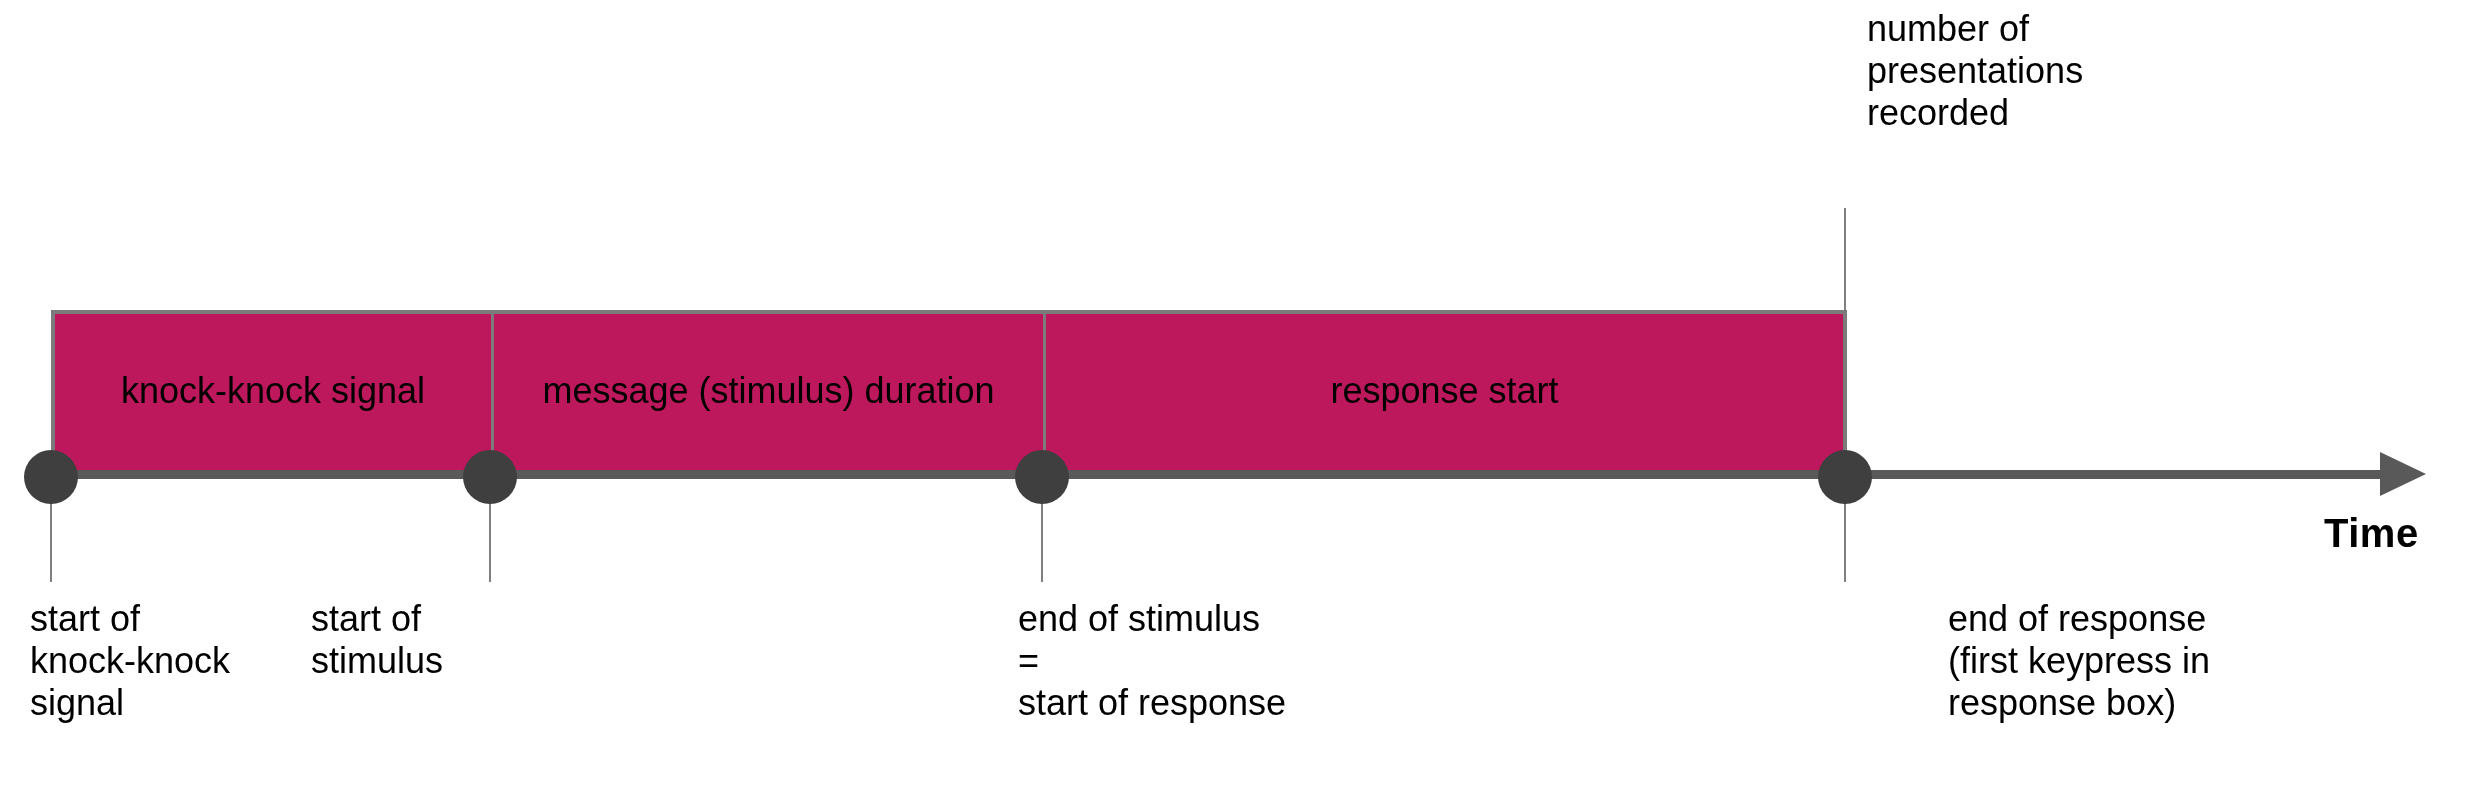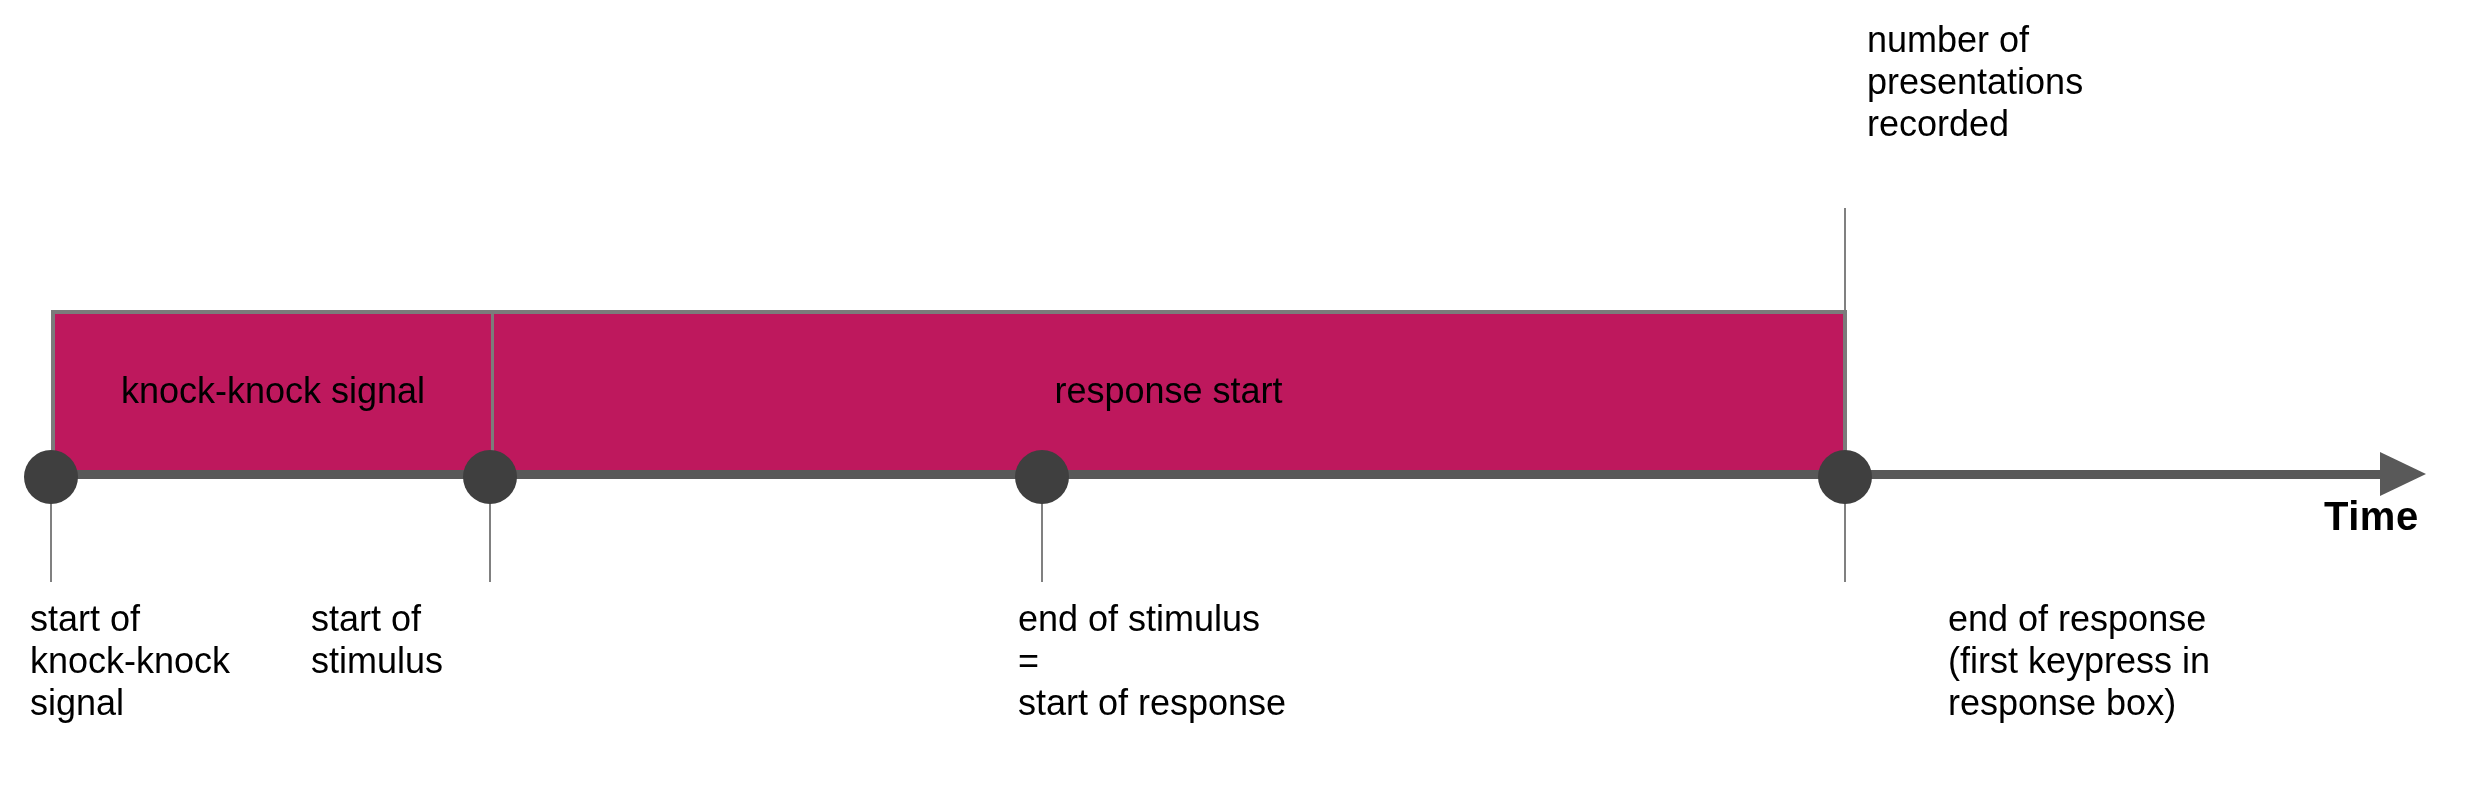--- a/index.html
+++ b/index.html
@@ -35,21 +35,21 @@
     top: 452px;
     width: 0;
     height: 0;
     border-top: 22px solid transparent;
     border-bottom: 22px solid transparent;
     border-left: 46px solid #595959;
   }
   .axis-label {
     position: absolute;
     left: 2324px;
-    top: 494px;
+    top: 511px;
     font-size: 40px;
     font-weight: bold;
     color: #000000;
     white-space: nowrap;
     letter-spacing: 0.5px;
   }
 
   
   .bar {
     position: absolute;
@@ -100,36 +100,38 @@
   }
 
   
   .callout {
     position: absolute;
     font-size: 36px;
     line-height: 42px;
     color: #000000;
     white-space: pre-line;
   }
-  .callout-top { top: 19px; }
+  .callout-top { top: 8px; }
   .callout-bottom { top: 598px; }
 </style>
 </head>
 <body>
 
 <div id="stage">
 
   <div class="callout callout-top" style="left:1867px;">number of
 presentations
 recorded</div>
   <div class="leader" style="left:1845px; top:208px; height:102px;"></div>
 
   <div class="bar">
     <div class="bar-seg seg-kk">knock-knock
 signal</div>
+    <div class="bar-seg seg-msg">message (stimulus)
+duration</div>
     <div class="bar-seg seg-resp">response start</div>
   </div>
 
   <div class="axis-line"></div>
   <div class="axis-arrow"></div>
   <div class="axis-label">Time</div>
 
   <div class="leader" style="left:51px; top:477px; height:105px;"></div>
   <div class="dot" style="left:51px; top:477px;"></div>
   <div class="callout callout-bottom" style="left:30px;">start of

